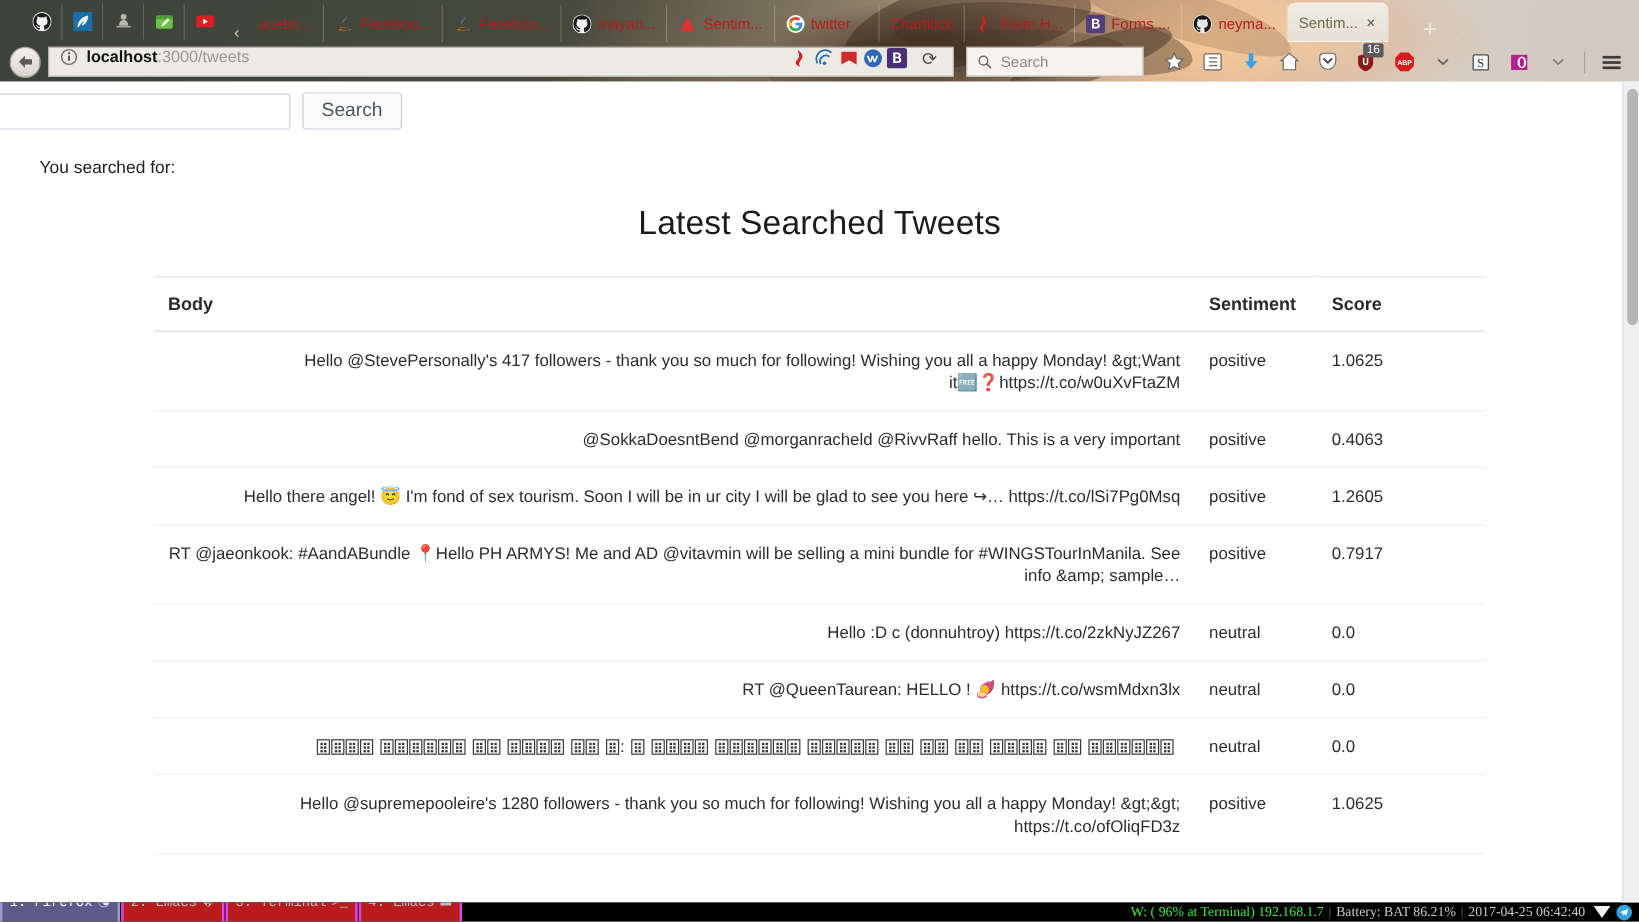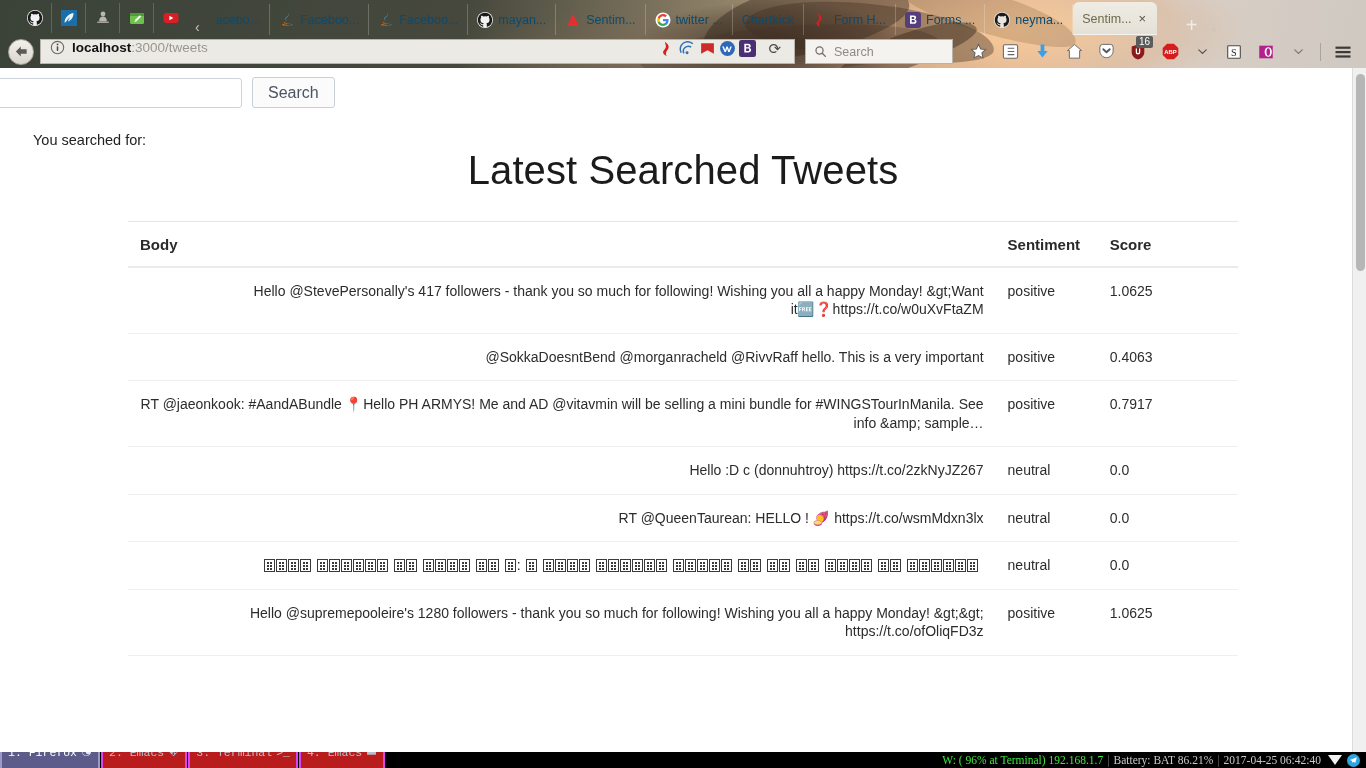--- a/index.html
+++ b/index.html
@@ -50,21 +50,21 @@
     position: relative;
   }
   .pinned-tab:last-child { border-right: none; }
 
   .tab {
     height: 31px;
     max-width: 100px; min-width: 62px;
     display: flex; align-items: center; gap: 5px;
     padding: 0 9px;
     font-size: 12.5px;
-    color: #0c4a6e;
+    color: #b91c1c;
     border-right: 1px solid rgba(255,255,255,.22);
     white-space: nowrap; overflow: hidden;
     position: relative;
   }
   .tab .tlabel { overflow: hidden; text-overflow: ellipsis; }
   .tab.active {
     background: linear-gradient(#efece4, #e4e0d6);
     color: #2a2a26;
     border-radius: 6px 6px 0 0;
     height: 33px;
@@ -165,22 +165,23 @@
     background: #fbfbfc;
     font-size: 16px; color: #4b5463;
     font-family: "Liberation Sans", sans-serif;
   }
   .searched-for {
     margin: 24px 0 0 33px;
     font-size: 14.5px; color: #222;
   }
   .page-title {
     text-align: center;
-    font-size: 40px; font-weight: 400;
+    font-size: 28px; font-weight: 400;
     color: #1b1b1b;
+    margin-top: 22px;
     letter-spacing: .1px;
   }
 
   table.tweets {
     width: 1110px;
     margin: 28px auto 0 auto;
     border-collapse: collapse;
     border-top: 1px solid #e6e6e6;
     table-layout: fixed;
   }
@@ -567,20 +568,25 @@
             <td class="c-body">Hello @StevePersonally's 417 followers - thank you so much for following! Wishing you all a happy Monday! &amp;gt;Want it🆓❓https://t.co/w0uXvFtaZM</td>
             <td class="c-sent">positive</td>
             <td class="c-score">1.0625</td>
           </tr>
           <tr>
             <td class="c-body">@SokkaDoesntBend @morganracheld @RivvRaff hello. This is a very important</td>
             <td class="c-sent">positive</td>
             <td class="c-score">0.4063</td>
           </tr>
           <tr>
+            <td class="c-body">Hello there angel! 😇 I'm fond of sex tourism. Soon I will be in ur city I will be glad to see you here ↪… https://t.co/lSi7Pg0Msq</td>
+            <td class="c-sent">positive</td>
+            <td class="c-score">1.2605</td>
+          </tr>
+          <tr>
             <td class="c-body">RT @jaeonkook: #AandABundle 📍Hello PH ARMYS! Me and AD @vitavmin will be selling a mini bundle for #WINGSTourInManila. See info &amp;amp; sample…</td>
             <td class="c-sent">positive</td>
             <td class="c-score">0.7917</td>
           </tr>
           <tr>
             <td class="c-body">Hello :D c (donnuhtroy) https://t.co/2zkNyJZ267</td>
             <td class="c-sent">neutral</td>
             <td class="c-score">0.0</td>
           </tr>
           <tr>

